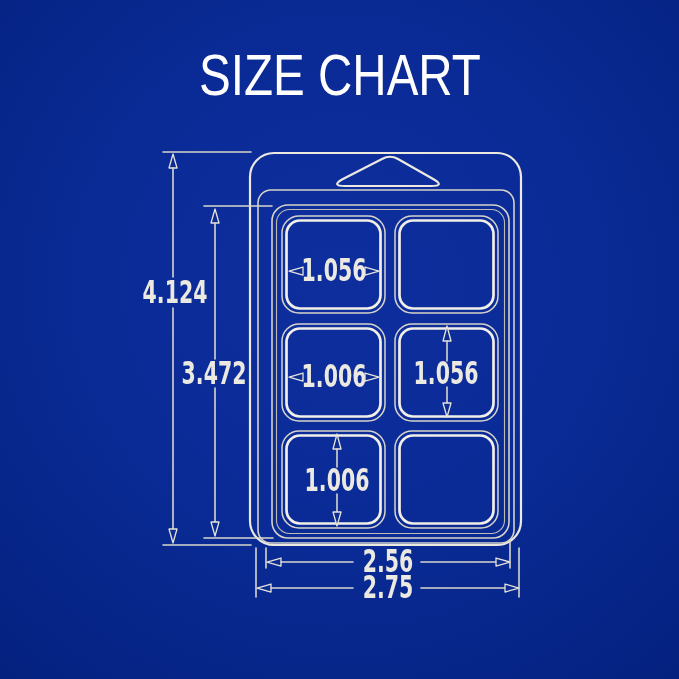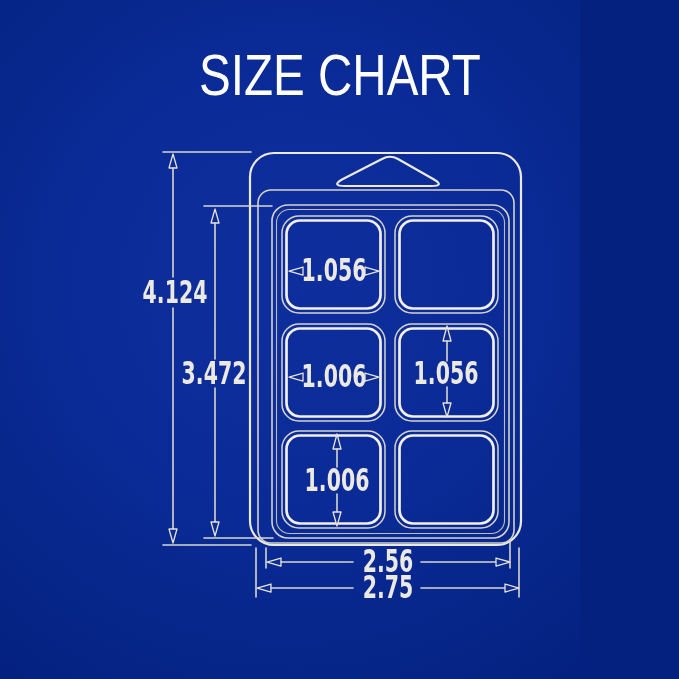--- a/index.html
+++ b/index.html
@@ -1,18 +1,18 @@
 <!DOCTYPE html>
 <html><head>
 <meta charset="utf-8">
 <style>
   html, body { margin: 0; padding: 0; background: #04217f; }
   .canvas {
     position: relative;
-    width: 580px;
+    width: 679px;
     height: 679px;
     overflow: hidden;
     background: radial-gradient(circle at 50% 42%, #0e2e9e 0%, #0a2b96 48%, #04217f 100%);
   }
   svg { position: absolute; inset: 0; }
 
   .t-title {
     font-family: "Liberation Sans", sans-serif;
     font-size: 58px;
     font-weight: 400;

